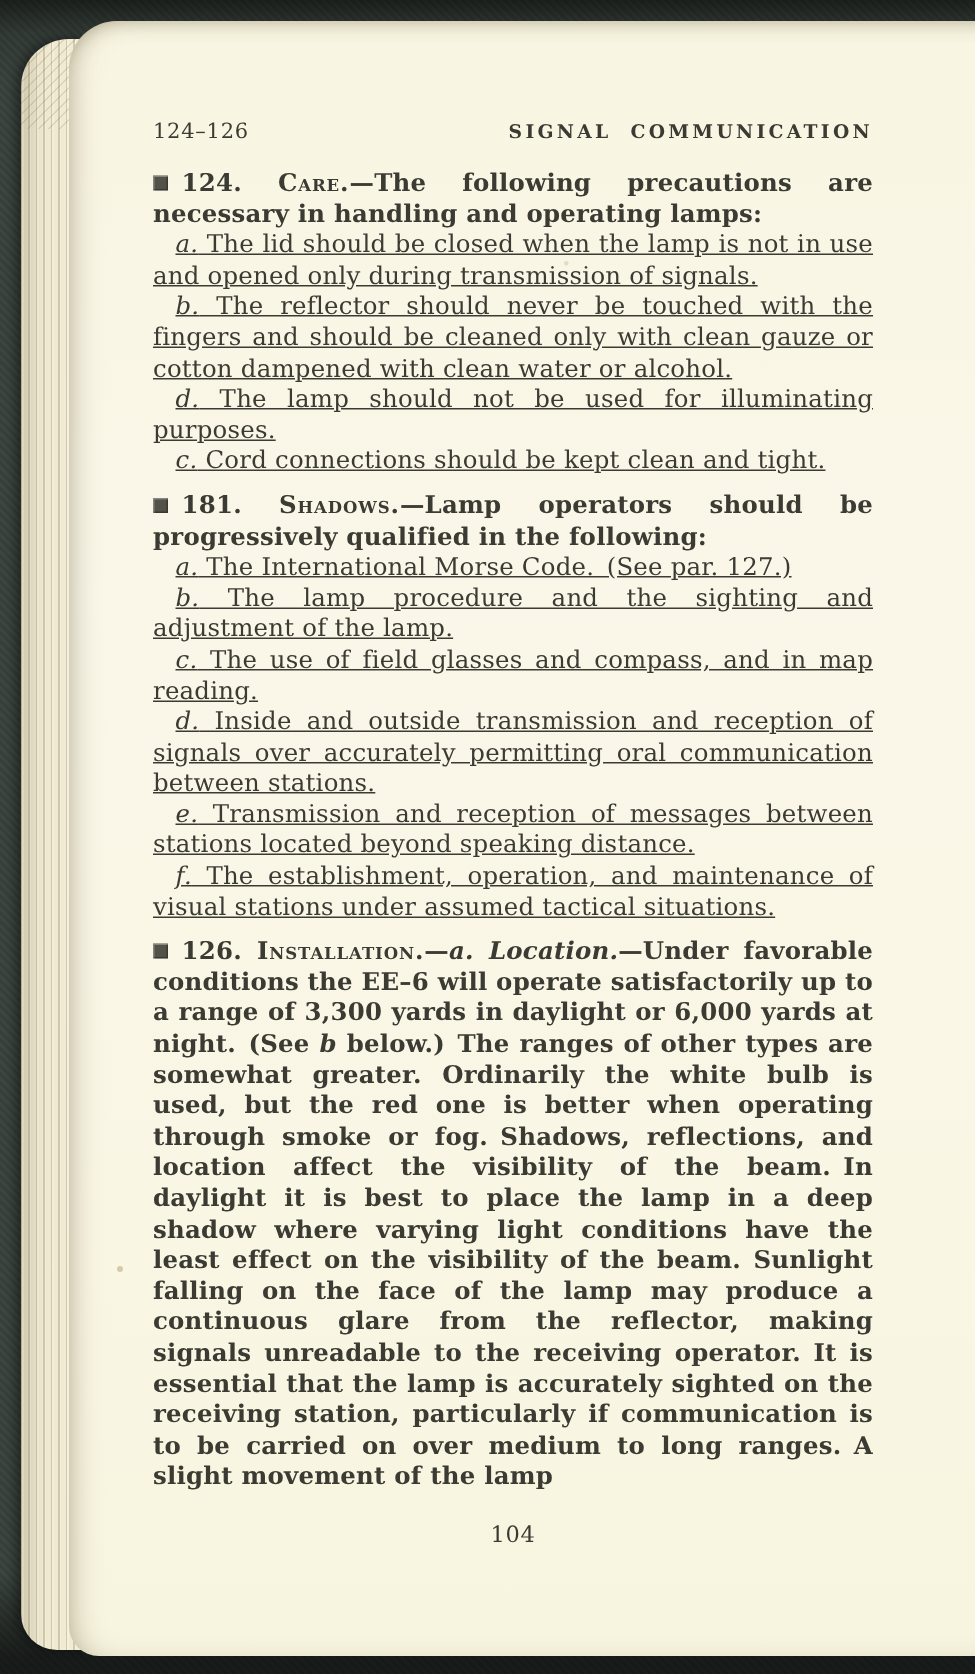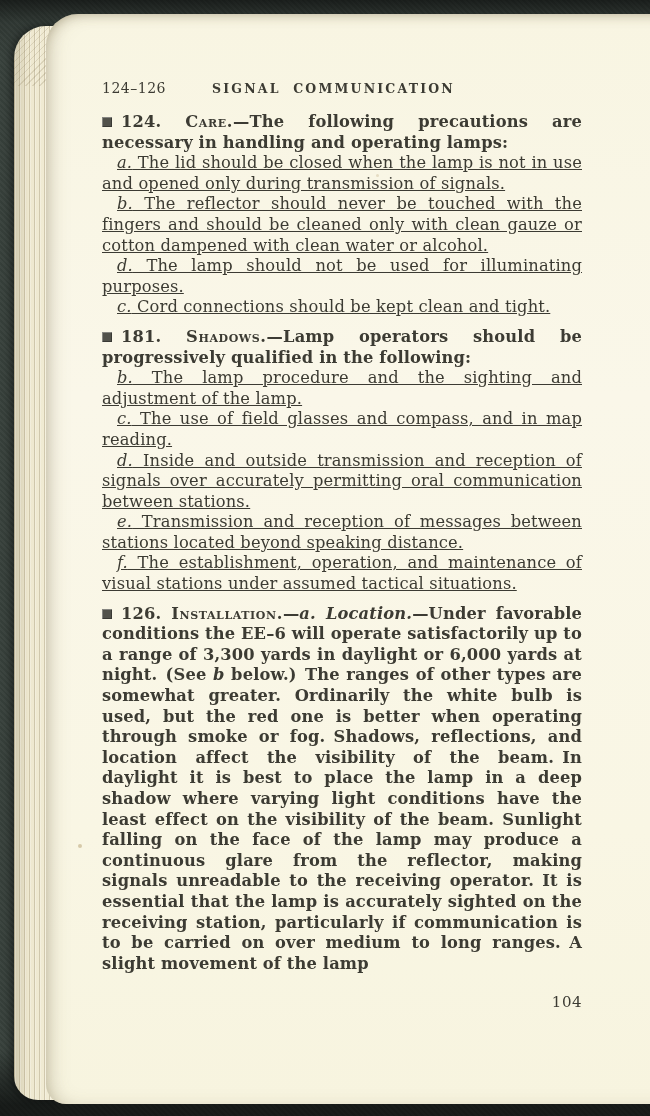--- a/index.html
+++ b/index.html
@@ -44,42 +44,42 @@
     position:absolute; left:56px; right:76px; top:66px;
     color:#3c3b33;
   }
 
   .running-head {
     display:flex; align-items:baseline;
     font-size:14px; margin-bottom:16px;
   }
   .running-head .range { width:110px; letter-spacing:.5px; }
   .running-head .title {
-    flex:1; text-align:left; font-size:12.5px;
+    flex:1; text-align:right; font-size:12.5px;
     letter-spacing:2.2px; font-weight:bold; word-spacing:6px;
   }
 
   .text-block p {
     margin:0;
     font-size:16.3px; line-height:20.6px;
     text-align:justify;
     letter-spacing:.15px;
   }
   .text-block p.section { margin-top:9px;font-weight:bold; }
   .text-block p.sub { text-indent:15px;text-decoration:underline; }
   .sc { font-variant:small-caps; letter-spacing:.6px; }
   .it { font-style:italic; }
   .pmark {
     display:inline-block; width:10px; height:10px;
     background:#52524b; margin-right:9px;
     box-shadow:inset 1px 1px 0 rgba(255,255,255,.3), inset -1px -1px 0 rgba(0,0,0,.3);
   }
 
   .folio {
-    text-align:right; font-size:15px; margin-top:19px;
+    text-align:center; font-size:15px; margin-top:19px;
     letter-spacing:.5px;
   }
 </style>
 </head>
 <body>
 
 <div class="edge-stack">
   <div class="edge-curl-top"></div>
 </div>
 
@@ -94,20 +94,21 @@
       <span class="title">SIGNAL COMMUNICATION</span>
     </div>
 
     <div class="text-block">
         <p class="section"><span class="pmark"></span><span>124. </span><span class="sc">Care.</span><span>—The following precautions are necessary in handling and operating lamps:</span></p>
         <p class="sub"><span class="it">a.</span><span> The lid should be closed when the lamp is not in use and opened only during transmission of signals.</span></p>
         <p class="sub"><span class="it">b.</span><span> The reflector should never be touched with the fingers and should be cleaned only with clean gauze or cotton dampened with clean water or alcohol.</span></p>
         <p class="sub"><span class="it">d.</span><span> The lamp should not be used for illuminating purposes.</span></p>
         <p class="sub"><span class="it">c.</span><span> Cord connections should be kept clean and tight.</span></p>
         <p class="section"><span class="pmark"></span><span>181. </span><span class="sc">Shadows.</span><span>—Lamp operators should be progressively qualified in the following:</span></p>
+        <p class="sub"><span class="it">a.</span><span> The International Morse Code. (See par. 127.)</span></p>
         <p class="sub"><span class="it">b.</span><span> The lamp procedure and the sighting and adjustment of the lamp.</span></p>
         <p class="sub"><span class="it">c.</span><span> The use of field glasses and compass, and in map reading.</span></p>
         <p class="sub"><span class="it">d.</span><span> Inside and outside transmission and reception of signals over accurately permitting oral communication between stations.</span></p>
         <p class="sub"><span class="it">e.</span><span> Transmission and reception of messages between stations located beyond speaking distance.</span></p>
         <p class="sub"><span class="it">f.</span><span> The establishment, operation, and maintenance of visual stations under assumed tactical situations.</span></p>
         <p class="section"><span class="pmark"></span><span>126. </span><span class="sc">Installation.</span><span>—</span><span class="it">a. Location.</span><span>—Under favorable conditions the EE–6 will operate satisfactorily up to a range of 3,300 yards in daylight or 6,000 yards at night. (See </span><span class="it">b</span><span> below.) The ranges of other types are somewhat greater. Ordinarily the white bulb is used, but the red one is better when operating through smoke or fog. Shadows, reflections, and location affect the visibility of the beam. In daylight it is best to place the lamp in a deep shadow where varying light conditions have the least effect on the visibility of the beam. Sunlight falling on the face of the lamp may produce a continuous glare from the reflector, making signals unreadable to the receiving operator. It is essential that the lamp is accurately sighted on the receiving station, particularly if communication is to be carried on over medium to long ranges. A slight movement of the lamp</span></p>
       </div>
 
     <div class="folio">104</div>
   </div>

